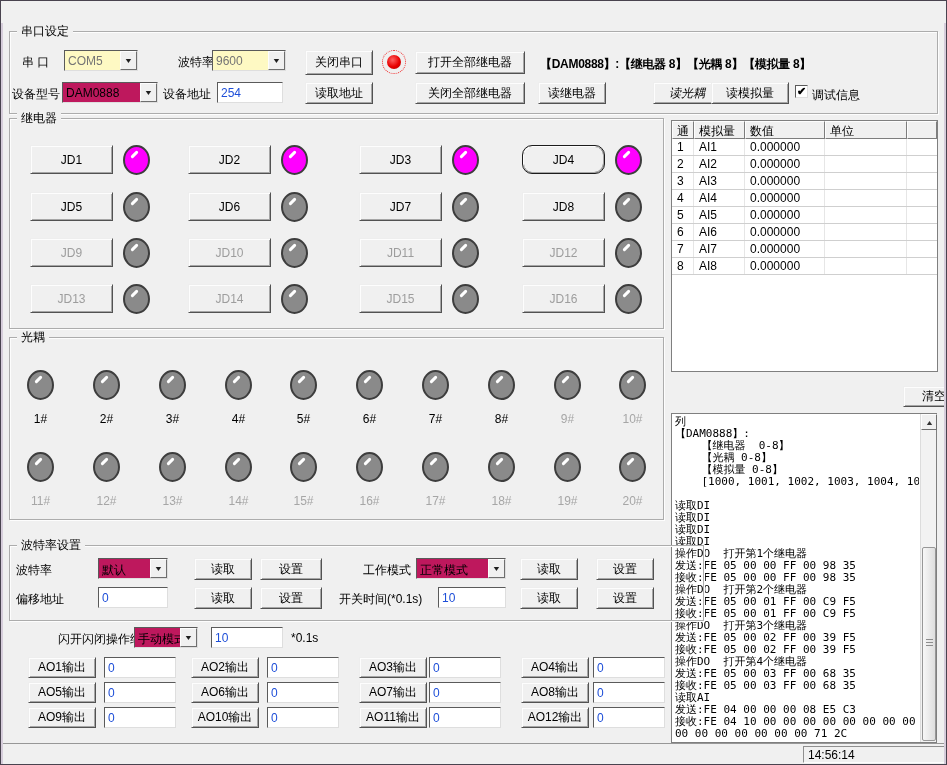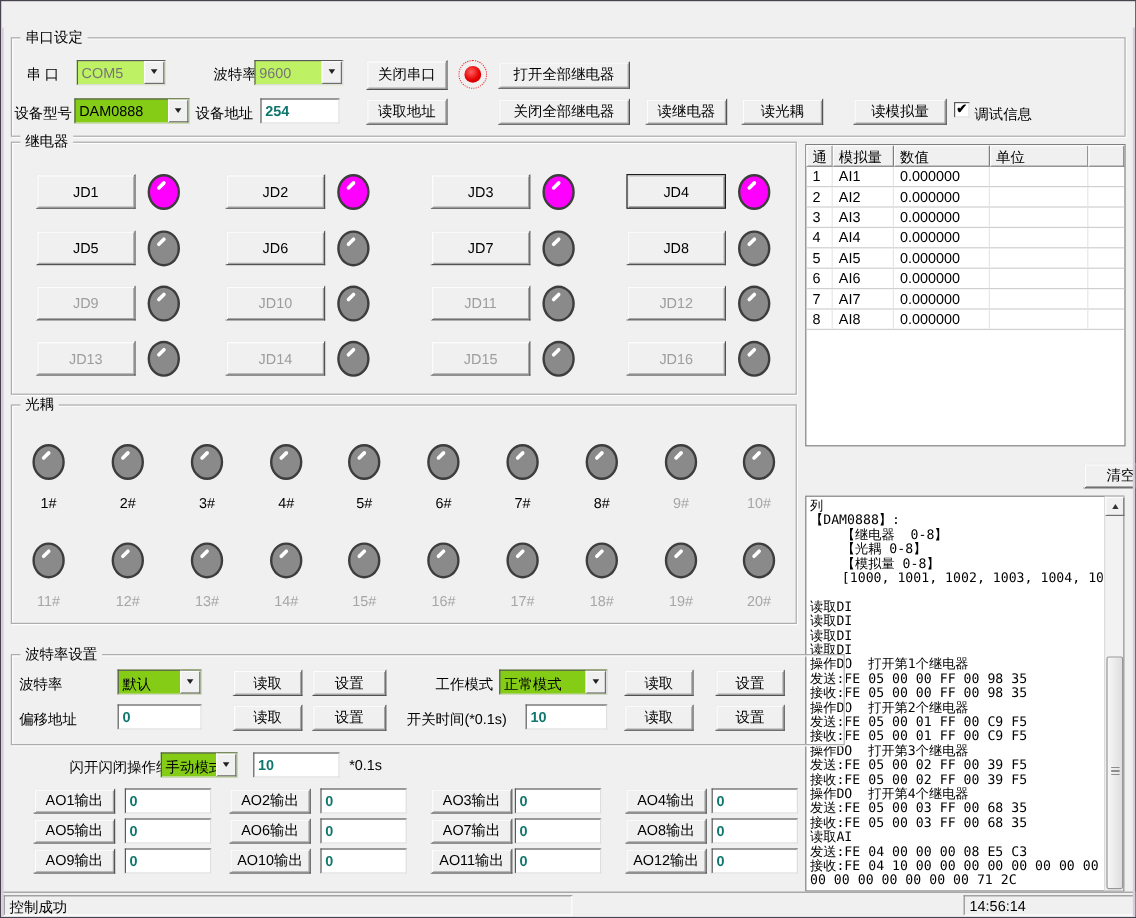--- a/index.html
+++ b/index.html
@@ -25,29 +25,29 @@
   .edge { position:absolute; background:#d6cddb; }
 
   
   .group { position:absolute; border:1px solid #acacac; box-shadow:inset 1px 1px 0 #fdfdfd, 1px 1px 0 #fdfdfd; }
   .group-title { position:absolute; top:-8px; left:7px; background:#f0f0f0; padding:0 4px; font-size:12px; line-height:15px; white-space:nowrap; }
   .lbl { position:absolute; font-size:12px; white-space:nowrap; }
   .btn { position:absolute; background:#f0f0f0; border:1px solid; border-color:#eeeeee #525252 #525252 #eeeeee;
     box-shadow:inset 1px 1px 0 #fdfdfd, inset -1px -1px 0 #a6a6a6; font-size:12px;
     display:flex; align-items:center; justify-content:center; white-space:nowrap; cursor:default; }
   .btn.disabled { color:#9d9d9d; }
-  .btn.focused { border-color:#1c1c1c; box-shadow:inset 1px 1px 0 #fdfdfd, inset -1px -1px 0 #a6a6a6, inset 0 0 0 1px #6b6b6b; }
+  .btn.focused { border-color:#1c1c1c; box-shadow:inset 1px 1px 0 #fdfdfd, inset -1px -1px 0 #a6a6a6, inset 0 0 0 1px #6b6b6b;border-radius:10px; }
   .field { position:absolute; background:#fff; border:1px solid; border-color:#5a5a5a #dedede #dedede #5a5a5a;
-    font-family:"Liberation Sans",sans-serif; font-size:12px; padding:4px 3px; color:#0f766e;font-weight:bold; }
-  .combo { position:absolute; height:21px; background:#84cc16; border:1px solid; border-color:#5a5a5a #dedede #dedede #5a5a5a; display:flex; }
+    font-family:"Liberation Sans",sans-serif; font-size:12px; padding:4px 3px; color:#1d4ed8; }
+  .combo { position:absolute; height:21px; background:#be185d; border:1px solid; border-color:#5a5a5a #dedede #dedede #5a5a5a; display:flex; }
   .combo .val { flex:1; font-size:12px; padding:3px 0 0 3px; overflow:hidden; white-space:nowrap; }
   .combo .dd { width:17px; background:#f0f0f0; border:1px solid; border-color:#fdfdfd #6e6e6e #6e6e6e #fdfdfd;
     display:flex; align-items:center; justify-content:center; }
   .combo .dd span { font-size:7px; color:#1f1f1f; transform:scaleX(1.35); }
-  .combo.disabled { background:#bef264; } .combo.disabled .val { color:#757575; }
+  .combo.disabled { background:#fef9c3; } .combo.disabled .val { color:#757575; }
   .checkbox { position:absolute; width:13px; height:13px; background:#fff; border:1px solid; border-color:#5a5a5a #dedede #dedede #5a5a5a;
     display:flex; align-items:center; justify-content:center; }
   .checkbox span { font-size:11px; line-height:10px; font-weight:bold; margin-top:-1px; }
 
   
   .led { position:absolute; width:27px; height:30px; border-radius:50%; background:#8a8a8a; border:2px solid #3d3d3d; }
   .led.on { background:#ff00ff; }
   .led .hl { position:absolute; left:5px; top:6px; width:9px; height:3px; background:#fff; border-radius:2px; transform:rotate(-45deg); }
   .sunburst { position:absolute; width:24px; height:24px; border:1px dotted #f03030; border-radius:50%;
     display:flex; align-items:center; justify-content:center; }
@@ -105,34 +105,35 @@
       <span class="val">9600</span>
       <span class="dd">
           <span>▼</span>
         </span>
     </div>
     <div class="btn" style="left:295px;top:18px;width:68px;height:25px;">关闭串口</div>
     <div class="sunburst" style="left:372px;top:18px;">
         <div class="core"></div>
       </div>
     <div class="btn" style="left:405px;top:19px;width:110px;height:23px;">打开全部继电器</div>
+    <span class="info-text" style="left:530px;top:24px;">【DAM0888】:【继电器  8】【光耦 8】【模拟量 8】</span>
 
     <span class="lbl" style="left:2px;top:54px;">设备型号</span>
     <div class="combo" style="left:52px;top:50px;width:96px;">
       <span class="val">DAM0888</span>
       <span class="dd">
           <span>▼</span>
         </span>
     </div>
     <span class="lbl" style="left:153px;top:54px;">设备地址</span>
     <input class="field" style="left: 207px; top: 50px; width: 66px; height: 21px;" value="254">
     <div class="btn" style="left:295px;top:50px;width:68px;height:22px;">读取地址</div>
     <div class="btn" style="left:405px;top:50px;width:110px;height:22px;">关闭全部继电器</div>
     <div class="btn" style="left:528px;top:50px;width:68px;height:22px;">读继电器</div>
-    <div class="btn" style="left:608px;top:50px;width:68px;height:22px;">读光耦</div>
+    <div class="btn" style="left:643px;top:50px;width:68px;height:22px;font-style:italic;">读光耦</div>
     <div class="btn" style="left:701px;top:50px;width:78px;height:22px;">读模拟量</div>
     <div class="checkbox" style="left:785px;top:53px;">
         <span>✔</span>
       </div>
     <span class="lbl" style="left:802px;top:55px;">调试信息</span>
   </div>
 
   <div class="group" style="left:8px;top:117px;width:655px;height:211px;">
     <span class="group-title">继电器</span>
     <div class="btn" style="left:20px;top:26px;width:83px;height:29px;">JD1</div>
@@ -457,20 +458,19 @@
   <div class="btn" style="left:27px;top:706px;width:68px;height:21px;">AO9输出</div>
   <input class="field" style="left: 103px; top: 706px; width: 72px; height: 21px;" value="0">
   <div class="btn" style="left:190px;top:706px;width:68px;height:21px;text-align:right;">AO10输出</div>
   <input class="field" style="left: 266px; top: 706px; width: 72px; height: 21px;" value="0">
   <div class="btn" style="left:358px;top:706px;width:68px;height:21px;">AO11输出</div>
   <input class="field" style="left: 428px; top: 706px; width: 72px; height: 21px;" value="0">
   <div class="btn" style="left:520px;top:706px;width:68px;height:21px;">AO12输出</div>
   <input class="field" style="left: 592px; top: 706px; width: 72px; height: 21px;" value="0">
 
   <div class="statusbar">
-    <div class="sb-panel" style="left:2px;width:474px;">控制成功</div>
     <div class="sb-panel" style="left:802px;width:143px;">14:56:14</div>
   </div>
 
   <div class="edge" style="left:0;top:22px;width:2px;height:741px;"></div>
   <div class="edge" style="right:0;top:22px;width:2px;height:741px;"></div>
   <div class="edge" style="left:0;top:763px;width:947px;height:2px;"></div>
 </div>
 
 </body></html>

